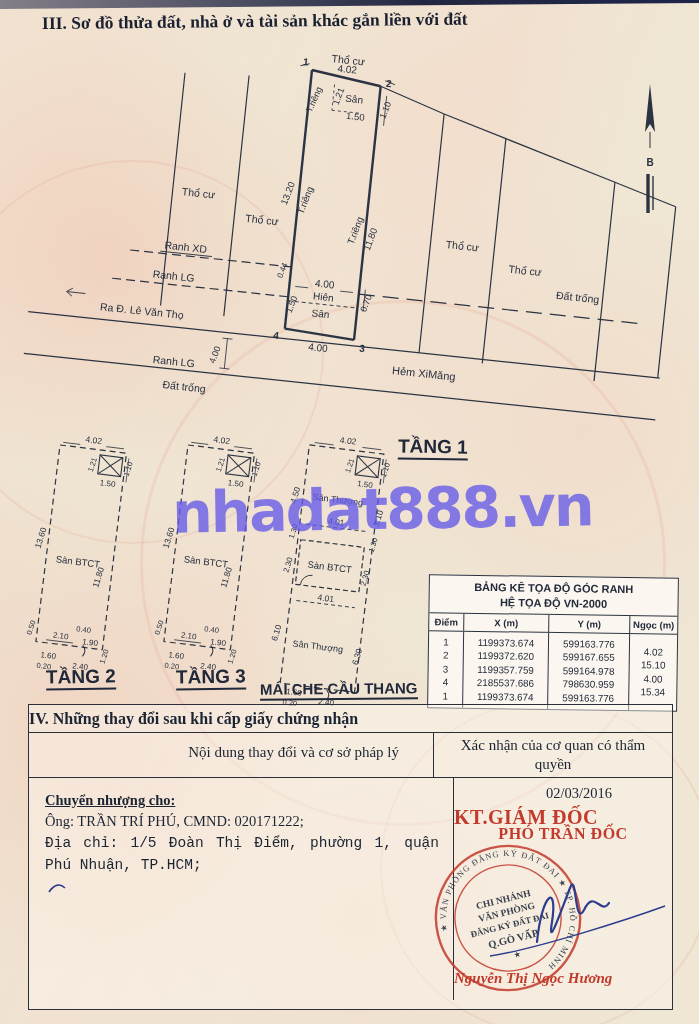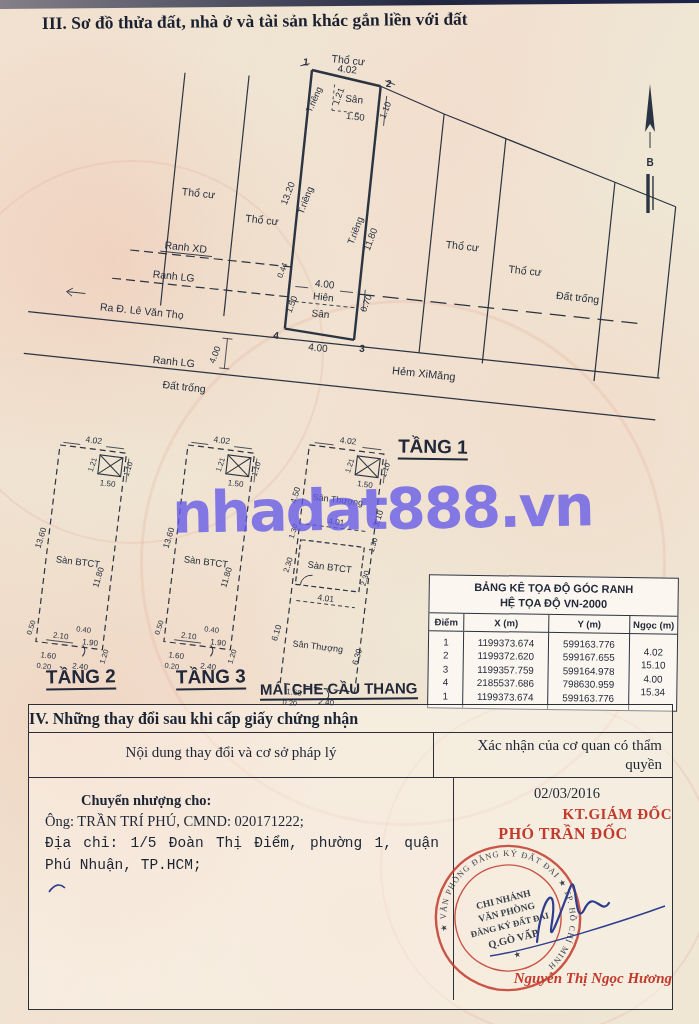--- a/index.html
+++ b/index.html
@@ -53,35 +53,35 @@
   .coord .bd .col div{height:13.5px;line-height:13.5px;}
   .coord .bd .c-canh div{height:13.5px;line-height:13.5px;}
   .coord .bd .c-canh{padding-top:11px;}
 
   .s4{position:absolute;left:28px;top:704px;width:643px;height:304px;z-index:2;
      border:1.7px solid #2a2f3a;background:rgba(252,248,240,.45);
      font-family:"Liberation Serif",serif;color:#1b2433;}
   .s4 .hrow{border-bottom:1.4px solid #2a2f3a;font-weight:bold;font-size:16px;
      padding:5px 0 4px;}
   .s4 .cols{display:flex;border-bottom:1.4px solid #2a2f3a;}
-  .s4 .c1h{flex:1;text-align:center;font-size:15px;padding:11px 6px;}
-  .s4 .c2h{width:218px;border-left:1.4px solid #2a2f3a;text-align:right;font-size:15px;
-     padding:3px 10px;line-height:1.25;display:flex;align-items:center;justify-content:center;}
+  .s4 .c1h{flex:1;text-align:right;font-size:15px;padding:11px 6px;}
+  .s4 .c2h{width:218px;border-left:1.4px solid #2a2f3a;text-align:center;font-size:15px;
+     padding:3px 10px;line-height:1.25;display:flex;align-items:center;justify-content:center;margin-left:28px;}
   .s4 .body{display:flex;height:222px;}
   .s4 .b1{flex:1;padding:12px 14px 0 16px;font-size:14.5px;line-height:1.5;}
   .s4 .b2{width:218px;border-left:1.4px solid #2a2f3a;position:relative;}
-  .u-head{font-weight:bold;margin-left:36px;}
+  .u-head{font-weight:bold;text-decoration:underline;}
   .just{text-align:justify;font-family:Liberation Mono, monospace;}
-  .date{position:absolute;left:4px;top:7px;width:100%;text-align:center;font-size:14.5px;}
+  .date{position:absolute;left:16px;top:7px;width:100%;text-align:center;font-size:14.5px;}
   .red{color:#c23a2c;}
-  .kt{position:absolute;left:0;top:28px;width:100%;text-align:right;font-weight:bold;font-size:15px;letter-spacing:.5px;}
+  .kt{position:absolute;left:0;top:28px;width:100%;text-align:left;font-weight:bold;font-size:20px;letter-spacing:.5px;}
   .pho{position:absolute;left:0;top:47px;width:100%;text-align:center;font-weight:bold;font-size:16px;letter-spacing:.5px;}
   .stamp{position:absolute;left:-24px;top:62px;width:156px;height:156px;transform:rotate(-14deg);z-index:1;}
   .sig{position:absolute;left:28px;top:72px;width:190px;height:115px;z-index:2;}
-  .signer{position:absolute;left:0;top:192px;width:100%;text-align:right;z-index:3;
+  .signer{position:absolute;left:0;top:192px;width:100%;text-align:left;z-index:3;
      font-style:italic;font-weight:bold;font-size:15px;}
   .tick-svg{display:inline-block;vertical-align:-2px;margin-left:2px;}
 </style>
 </head>
 <body>
 
 <div class="guilloche"></div>
 <div class="ring r1"></div>
 <div class="ring r2"></div>
 <div class="ring r3"></div>

